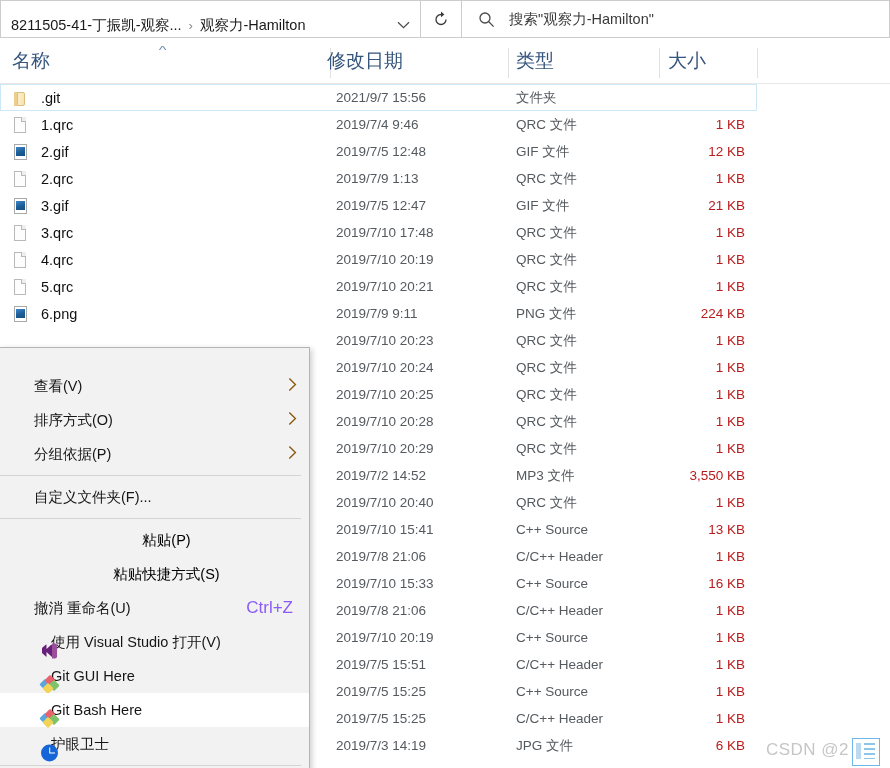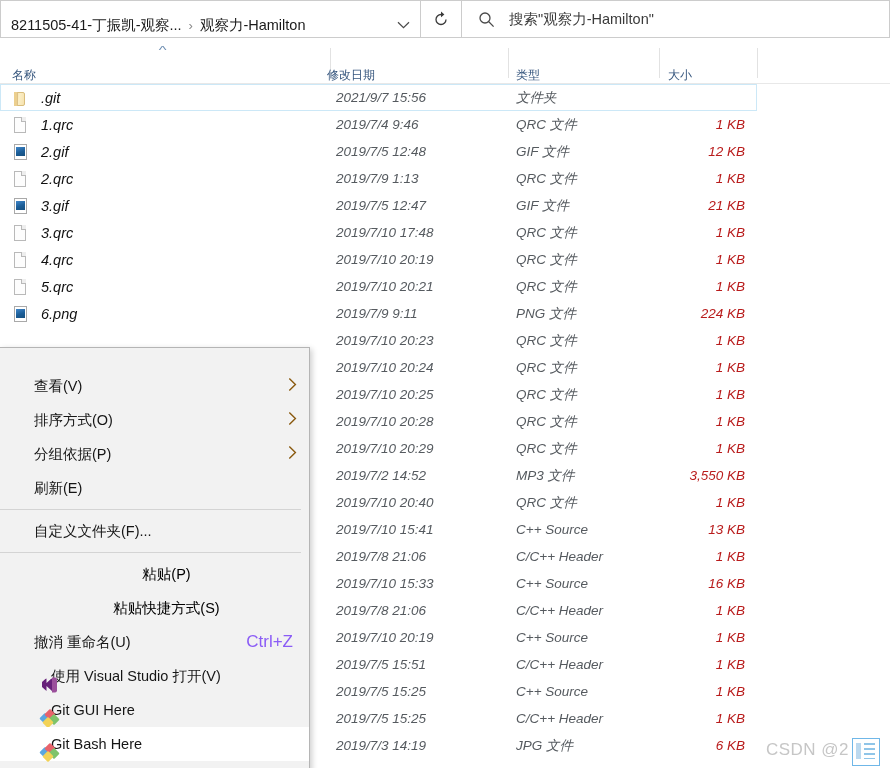--- a/index.html
+++ b/index.html
@@ -89,22 +89,22 @@
     position: absolute;
     left: 0; top: 38px;
     width: 890px; height: 46px;
     background: #ffffff;
   }
   .colh {
     position: absolute;
     top: 0;
     height: 46px;
     display: flex;
-    align-items: flex-end;
-    font-size: 12px;
+    align-items: center;
+    font-size: 19px;
     color: #3b6ea5;
     white-space: nowrap;
   }
   .colh .lbl { color: #35557d; }
   .colsep {
     position: absolute;
     top: 10px;
     width: 1px;
     height: 30px;
     background: #e2e2e2;
@@ -123,21 +123,20 @@
     background: #e8e8e8;
   }
 
   
   .filelist {
     position: absolute;
     left: 0; top: 84px;
     width: 773px;
     height: 684px;
     overflow: hidden;
-    font-style: italic;
   }
   .row {
     position: relative;
     height: 27px;
     display: flex;
     align-items: center;
     box-sizing: border-box;
   }
   .row.selected {
     background: #ffffff;
@@ -669,23 +668,20 @@
       <span class="chev"><svg width="9" height="14" viewBox="0 0 9 14">
           <path d="M1.3 1 L7.4 7 L1.3 13" fill="none" stroke="#8a5a10" stroke-width="1.4"></path>
         </svg></span>
     </div>
     <div class="mi">
       <span>分组依据(P)</span>
       <span class="chev"><svg width="9" height="14" viewBox="0 0 9 14">
           <path d="M1.3 1 L7.4 7 L1.3 13" fill="none" stroke="#8a5a10" stroke-width="1.4"></path>
         </svg></span>
     </div>
-    <div class="mi">
-      <span>刷新(E)</span>
-    </div>
     <div class="msep"></div>
     <div class="mi">
       <span>自定义文件夹(F)...</span>
     </div>
     <div class="msep"></div>
     <div class="mi disabled">
       <span>粘贴(P)</span>
     </div>
     <div class="mi disabled">
       <span>粘贴快捷方式(S)</span>

